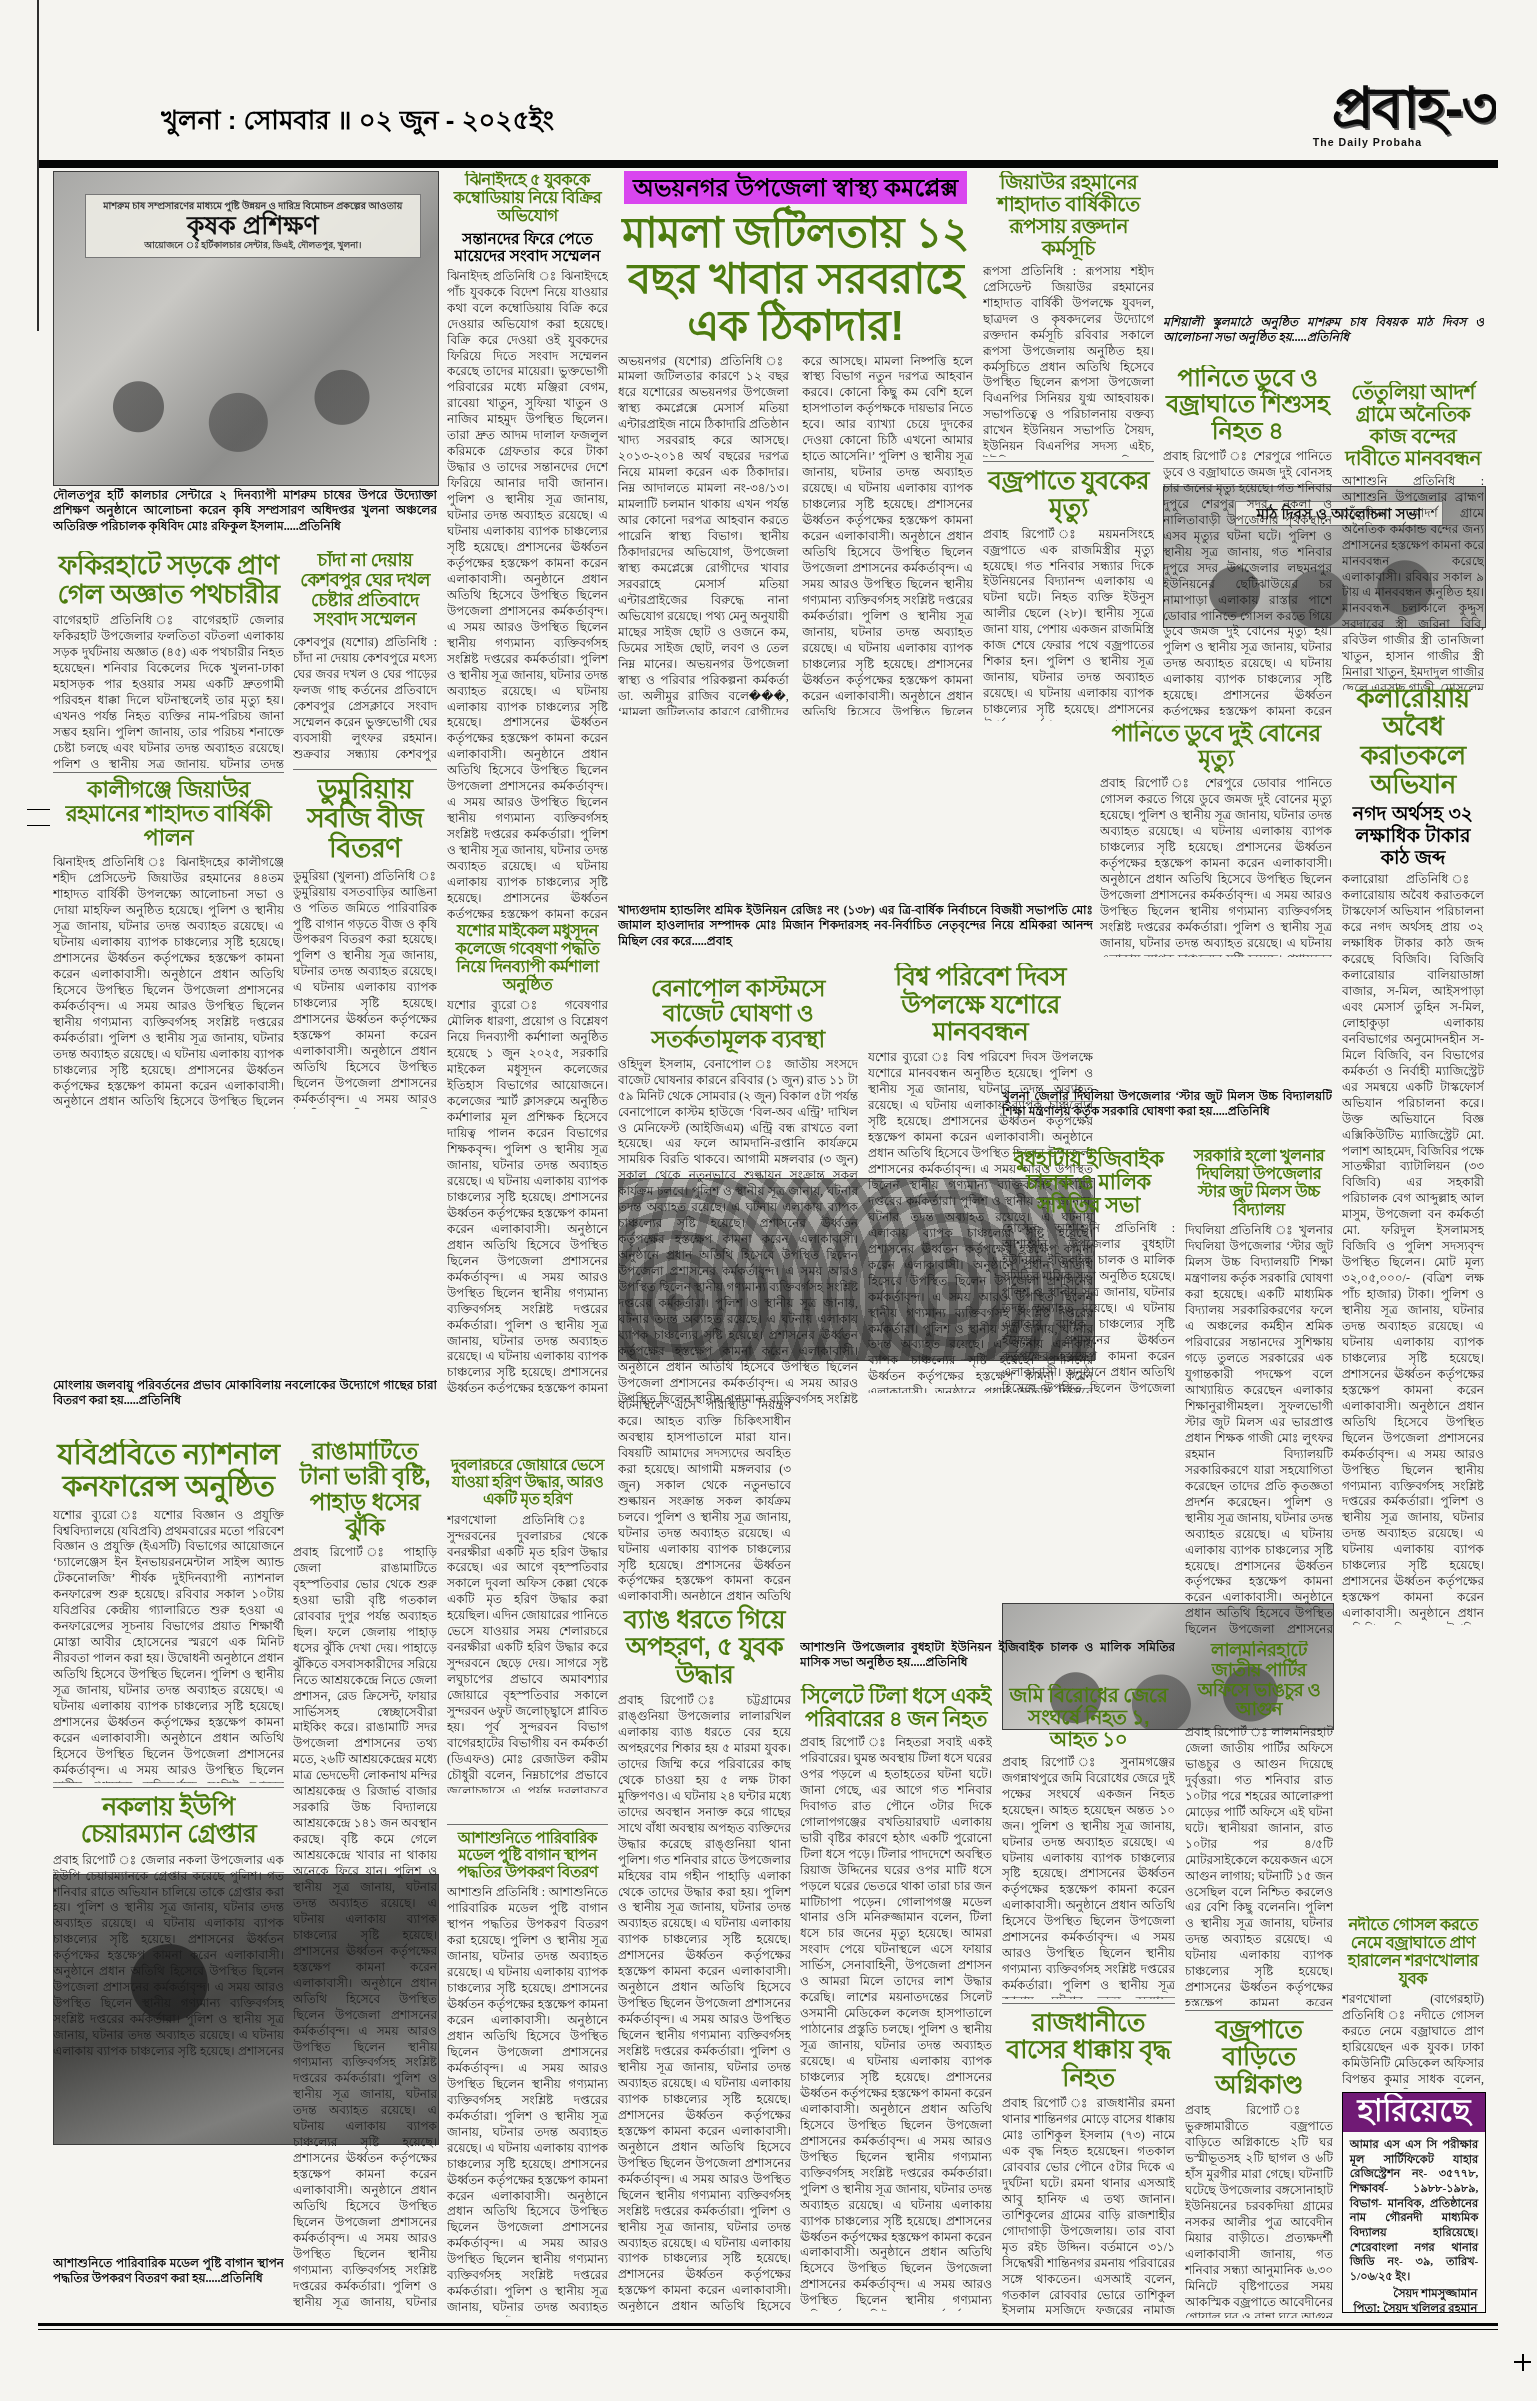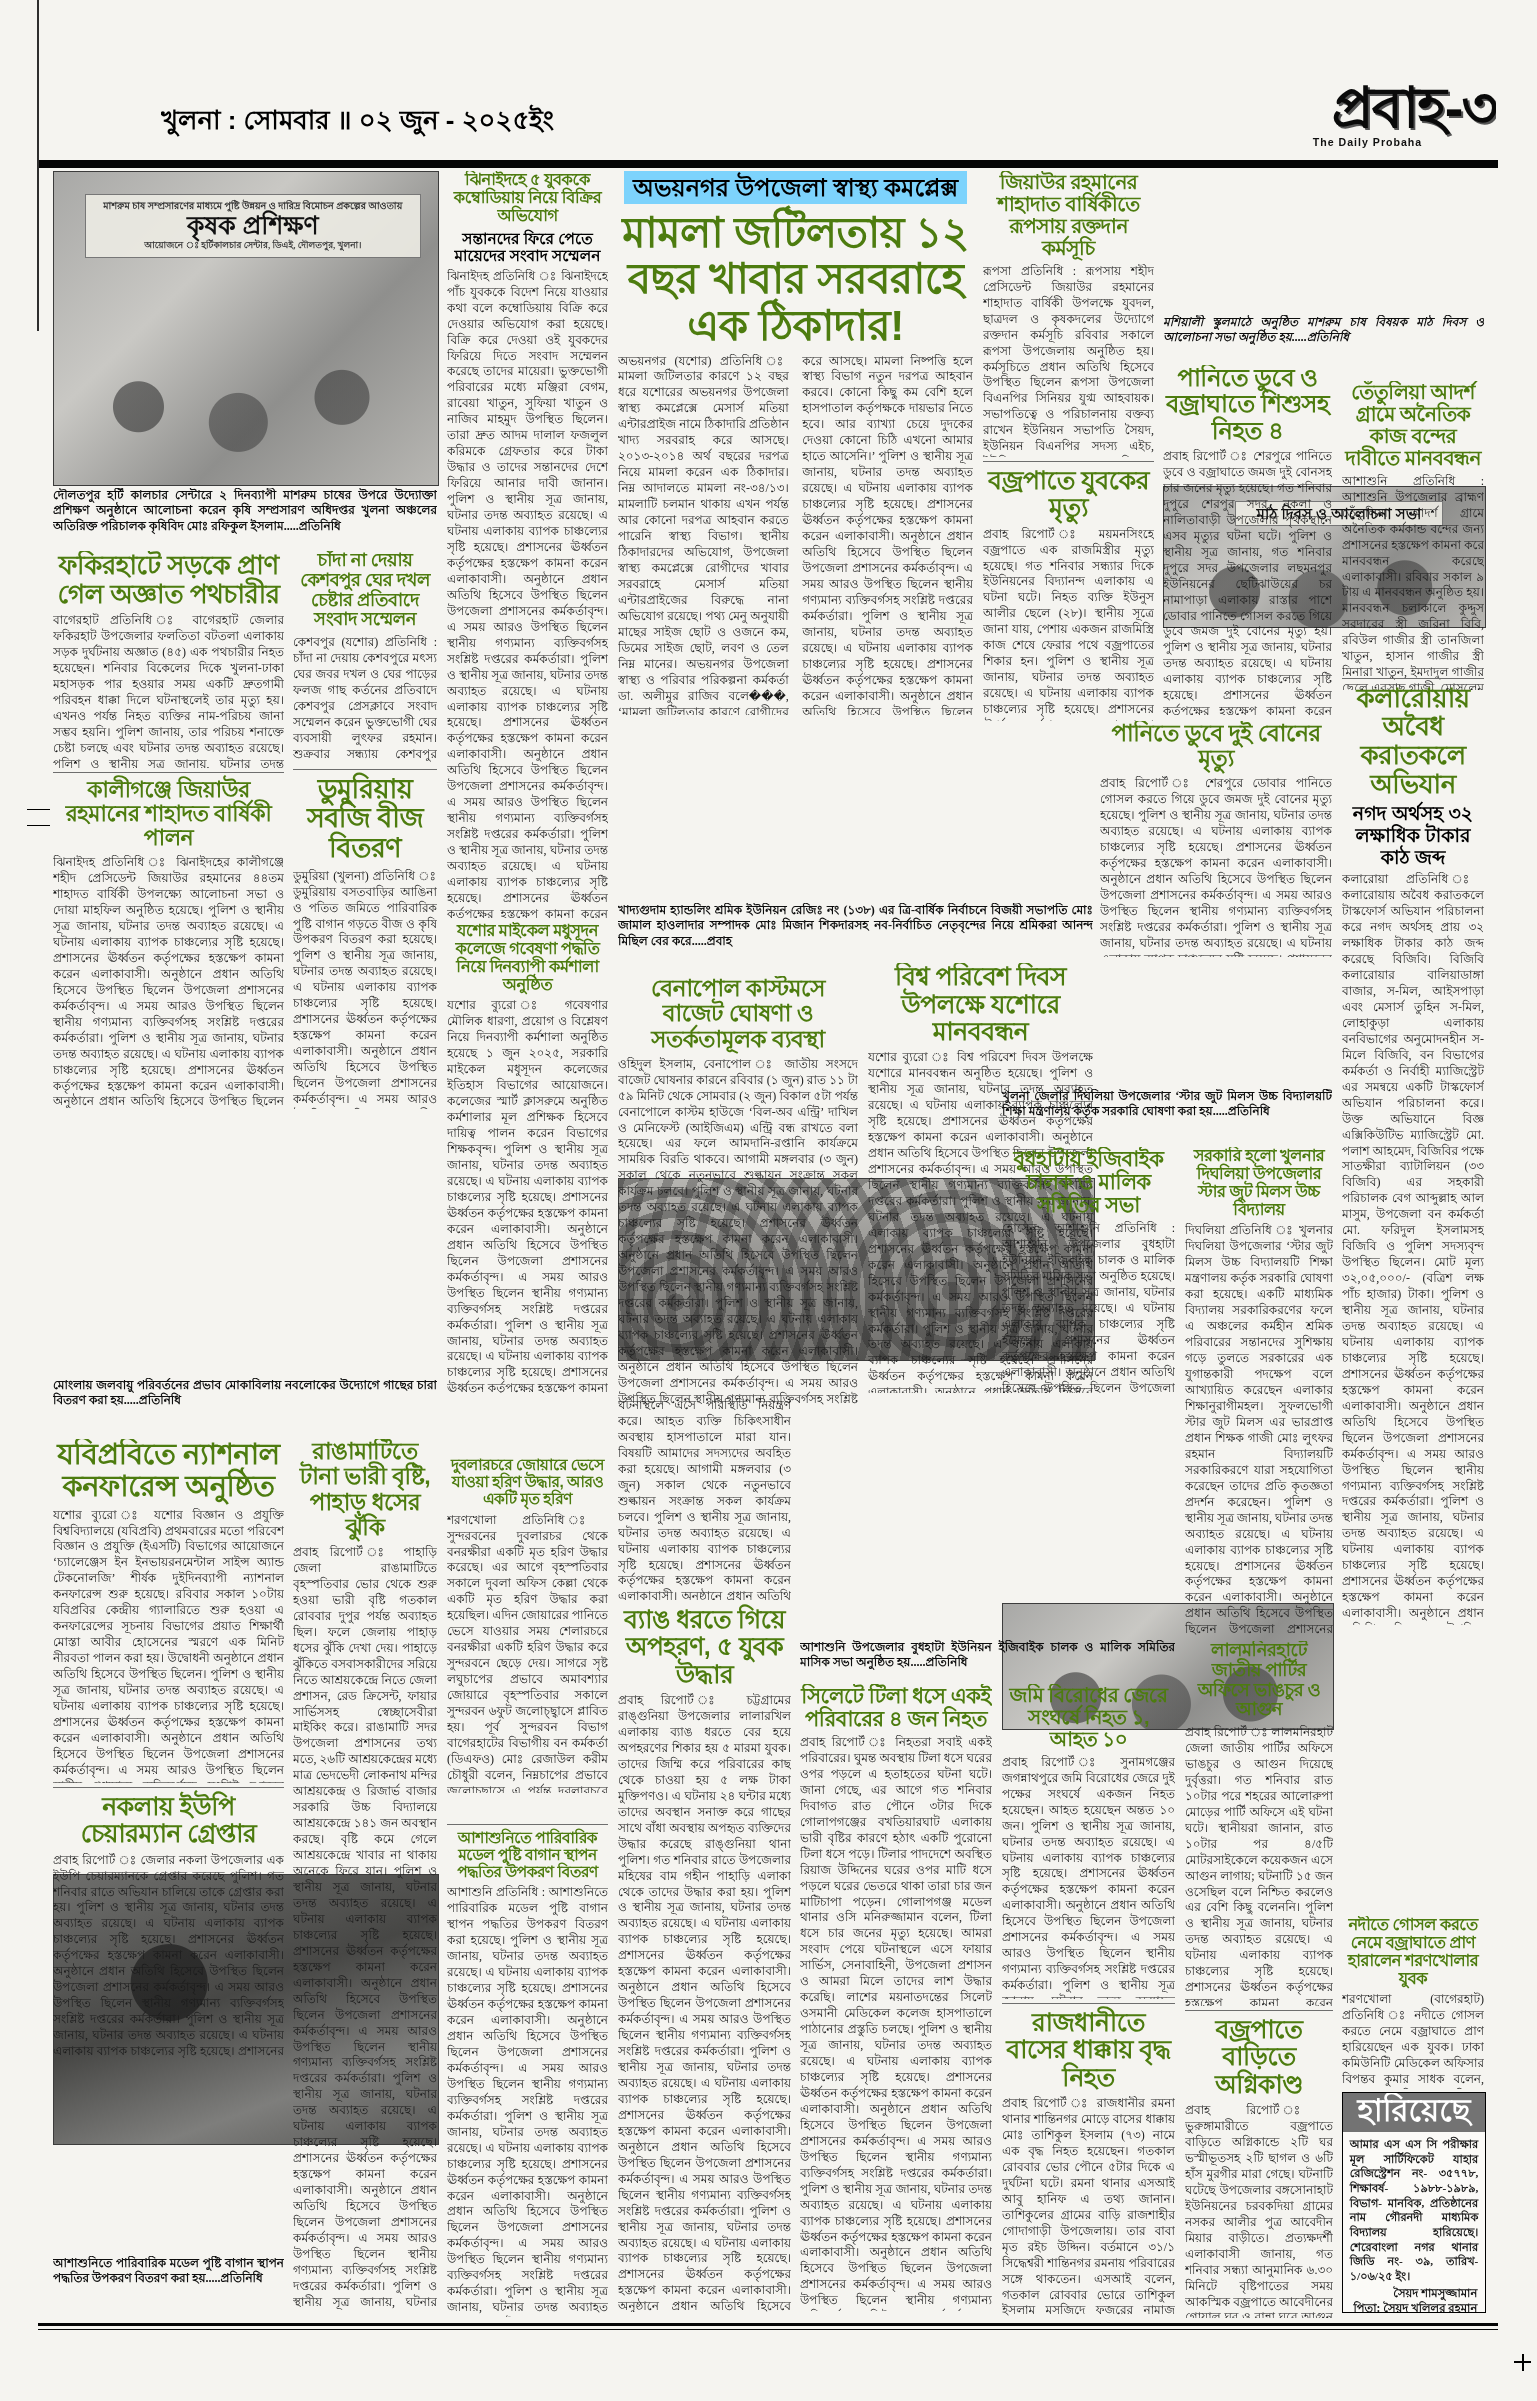--- a/index.html
+++ b/index.html
@@ -19,21 +19,21 @@
     margin:0 0 3.8px 0;text-align:center;font-weight:900;line-height:1.15;color:#000;
     font-family:"Liberation Sans","DejaVu Sans",sans-serif;
   }
   .body{
     flex:1;overflow:hidden;text-align:justify;
     font-size:12px;line-height:1.33;color:#1b1b1b;word-break:break-word;margin:0;
   }
   .pre{flex:0 0 auto;margin:0 0 5.8px 0;}
   .cols2{column-count:2;column-gap:13.4px;}
   .kicker{
-    background:#7dd3fc;color:#000;text-align:center;font-weight:900;
+    background:#d946ef;color:#000;text-align:center;font-weight:900;
     font-family:"Liberation Sans","DejaVu Sans",sans-serif;
     font-size:24px;padding:2.9px 3.8px;margin:0 5.8px 5.8px 5.8px;line-height:1.15;
   }
   .caption{
     font-size:12px;font-weight:700;line-height:1.28;text-align:justify;color:#0e0e0e;
   }
   .photo{
     border:1px solid #3c3c3c;
     background:
       radial-gradient(circle at 22% 75%, rgba(40,40,40,.55) 0 25px, rgba(0,0,0,0) 26px),
@@ -75,21 +75,21 @@
     font-size:56px;font-weight:900;line-height:0.95;color:#0a0a0a;
     font-family:"Liberation Sans","DejaVu Sans",sans-serif;letter-spacing:-1.9px;
     text-shadow:1.9px 1.9px 0 #555;
   }
   .mast-sub{font-size:10.6px;font-weight:700;color:#111;letter-spacing:1px;text-align:center;
     font-family:"Liberation Sans","DejaVu Sans",sans-serif;margin-top:1.9px;}
   .rule-black{background:#050505;}
   .rule-double{border-top:3.8px solid #050505;border-bottom:1.4px solid #050505;height:2.9px;}
   .lost-box{border:1.9px solid #000;display:flex;flex-direction:column;background:#fbfaf7;}
   .lost-head{
-    background:#737373;color:#fff;text-align:center;font-weight:900;font-size:31px;
+    background:#701a75;color:#fff;text-align:center;font-weight:900;font-size:31px;
     font-family:"Liberation Sans","DejaVu Sans",sans-serif;padding:1.9px 0 4.8px 0;line-height:1.05;
   }
   .lost-body{font-size:11.3px;font-weight:700;line-height:1.3;text-align:justify;padding:4.8px 6.7px 1.9px 6.7px;margin:0;}
   .lost-sig{font-size:11.5px;font-weight:900;text-align:right;padding:0 7.7px;line-height:1.3;}
 </style>
 </head>
 <body>
 
 <div class="abs dateline" style="left:161px;top:100px;width:615px;height:40px;">খুলনা : সোমবার ॥ ০২ জুন - ২০২৫ইং</div>
 

